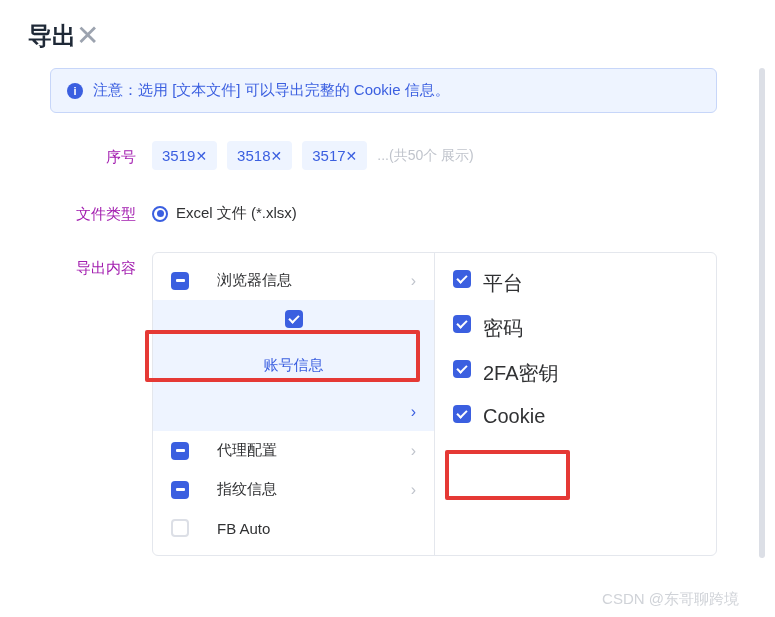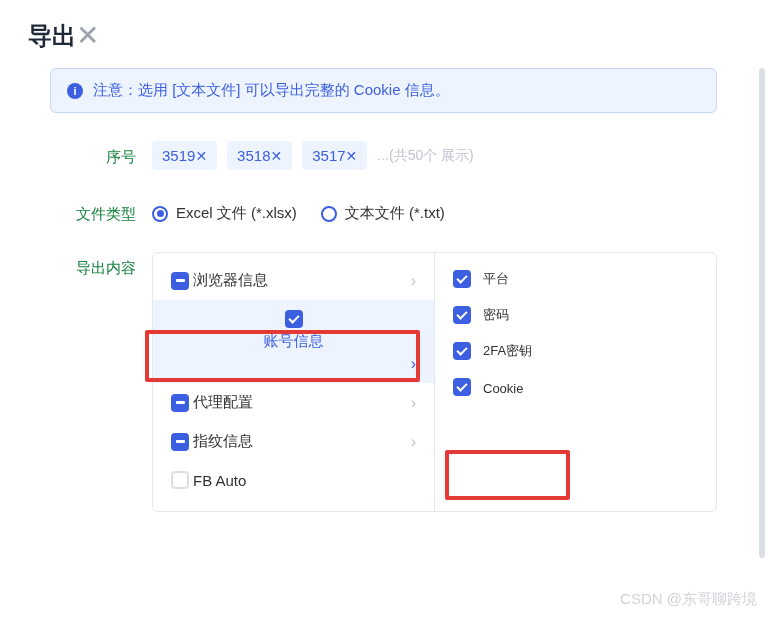--- a/index.html
+++ b/index.html
@@ -69,21 +69,21 @@
     }
     .row {
       display: flex;
       margin-bottom: 28px;
       align-items: flex-start;
     }
     .label {
       width: 102px;
       text-align: right;
       padding-right: 16px;
-      color: #15803d;
+      color: #a21caf;
       font-size: 15px;
       padding-top: 7px;
       flex-shrink: 0;
     }
     .tags {
       display: flex;
       align-items: center;
       gap: 10px;
       flex-wrap: wrap;
     }
@@ -146,21 +146,21 @@
       padding: 8px 0;
     }
     .panel-right {
       flex: 1;
       padding: 8px 0;
     }
     .cat-item {
       display: flex;
       align-items: center;
       padding: 10px 18px;
-      gap: 4px;
+      gap: 28px;
       cursor: pointer;
       font-size: 15px;
       position: relative;
       text-align: right;
     }
     .cat-item.active {
       background: #eef4ff;
       color: #3b5fe0;
       flex-direction: column;
     }
@@ -193,37 +193,37 @@
       border-right: 2px solid #fff;
       border-bottom: 2px solid #fff;
       transform: rotate(45deg);
       margin-bottom: 2px;
     }
     .check-sq.empty {
       border: 2px solid #dcdfe6;
     }
     .sub-item {
       display: flex;
-      align-items: flex-end;
+      align-items: flex-start;
       padding: 9px 18px;
       gap: 12px;
       cursor: pointer;
-      font-size: 13px;
+      font-size: 20px;
     }
     .hl-red {
       position: absolute;
       border: 4px solid #e53935;
       pointer-events: none;
       border-radius: 2px;
     }
     .hl1 { left: 145px; top: 330px; width: 275px; height: 52px; }
     .hl2 { left: 445px; top: 450px; width: 125px; height: 50px; }
     .watermark {
       position: absolute;
-      right: 18px;
+      right: 36px;
       bottom: 8px;
       color: #d0d3d8;
       font-size: 15px;
     }
   </style>
 </head>
 <body>
 
 <div class="header">
   <div class="title">导出</div>
@@ -257,24 +257,20 @@
     </div>
   </div>
 
   <div class="row">
     <div class="label">文件类型</div>
     <div class="radios">
       <div class="radio">
         <span class="radio-circle checked"></span>
         <span>Excel 文件 (*.xlsx)</span>
       </div>
-      <div class="radio">
-        <span class="radio-circle"></span>
-        <span>文本文件 (*.txt)</span>
-      </div>
     </div>
   </div>
 
   <div class="row">
     <div class="label">导出内容</div>
     <div class="panel">
       <div class="panel-left">
         <div class="cat-item">
           <span class="check-sq filled indeterminate"></span>
           <span>浏览器信息</span>

